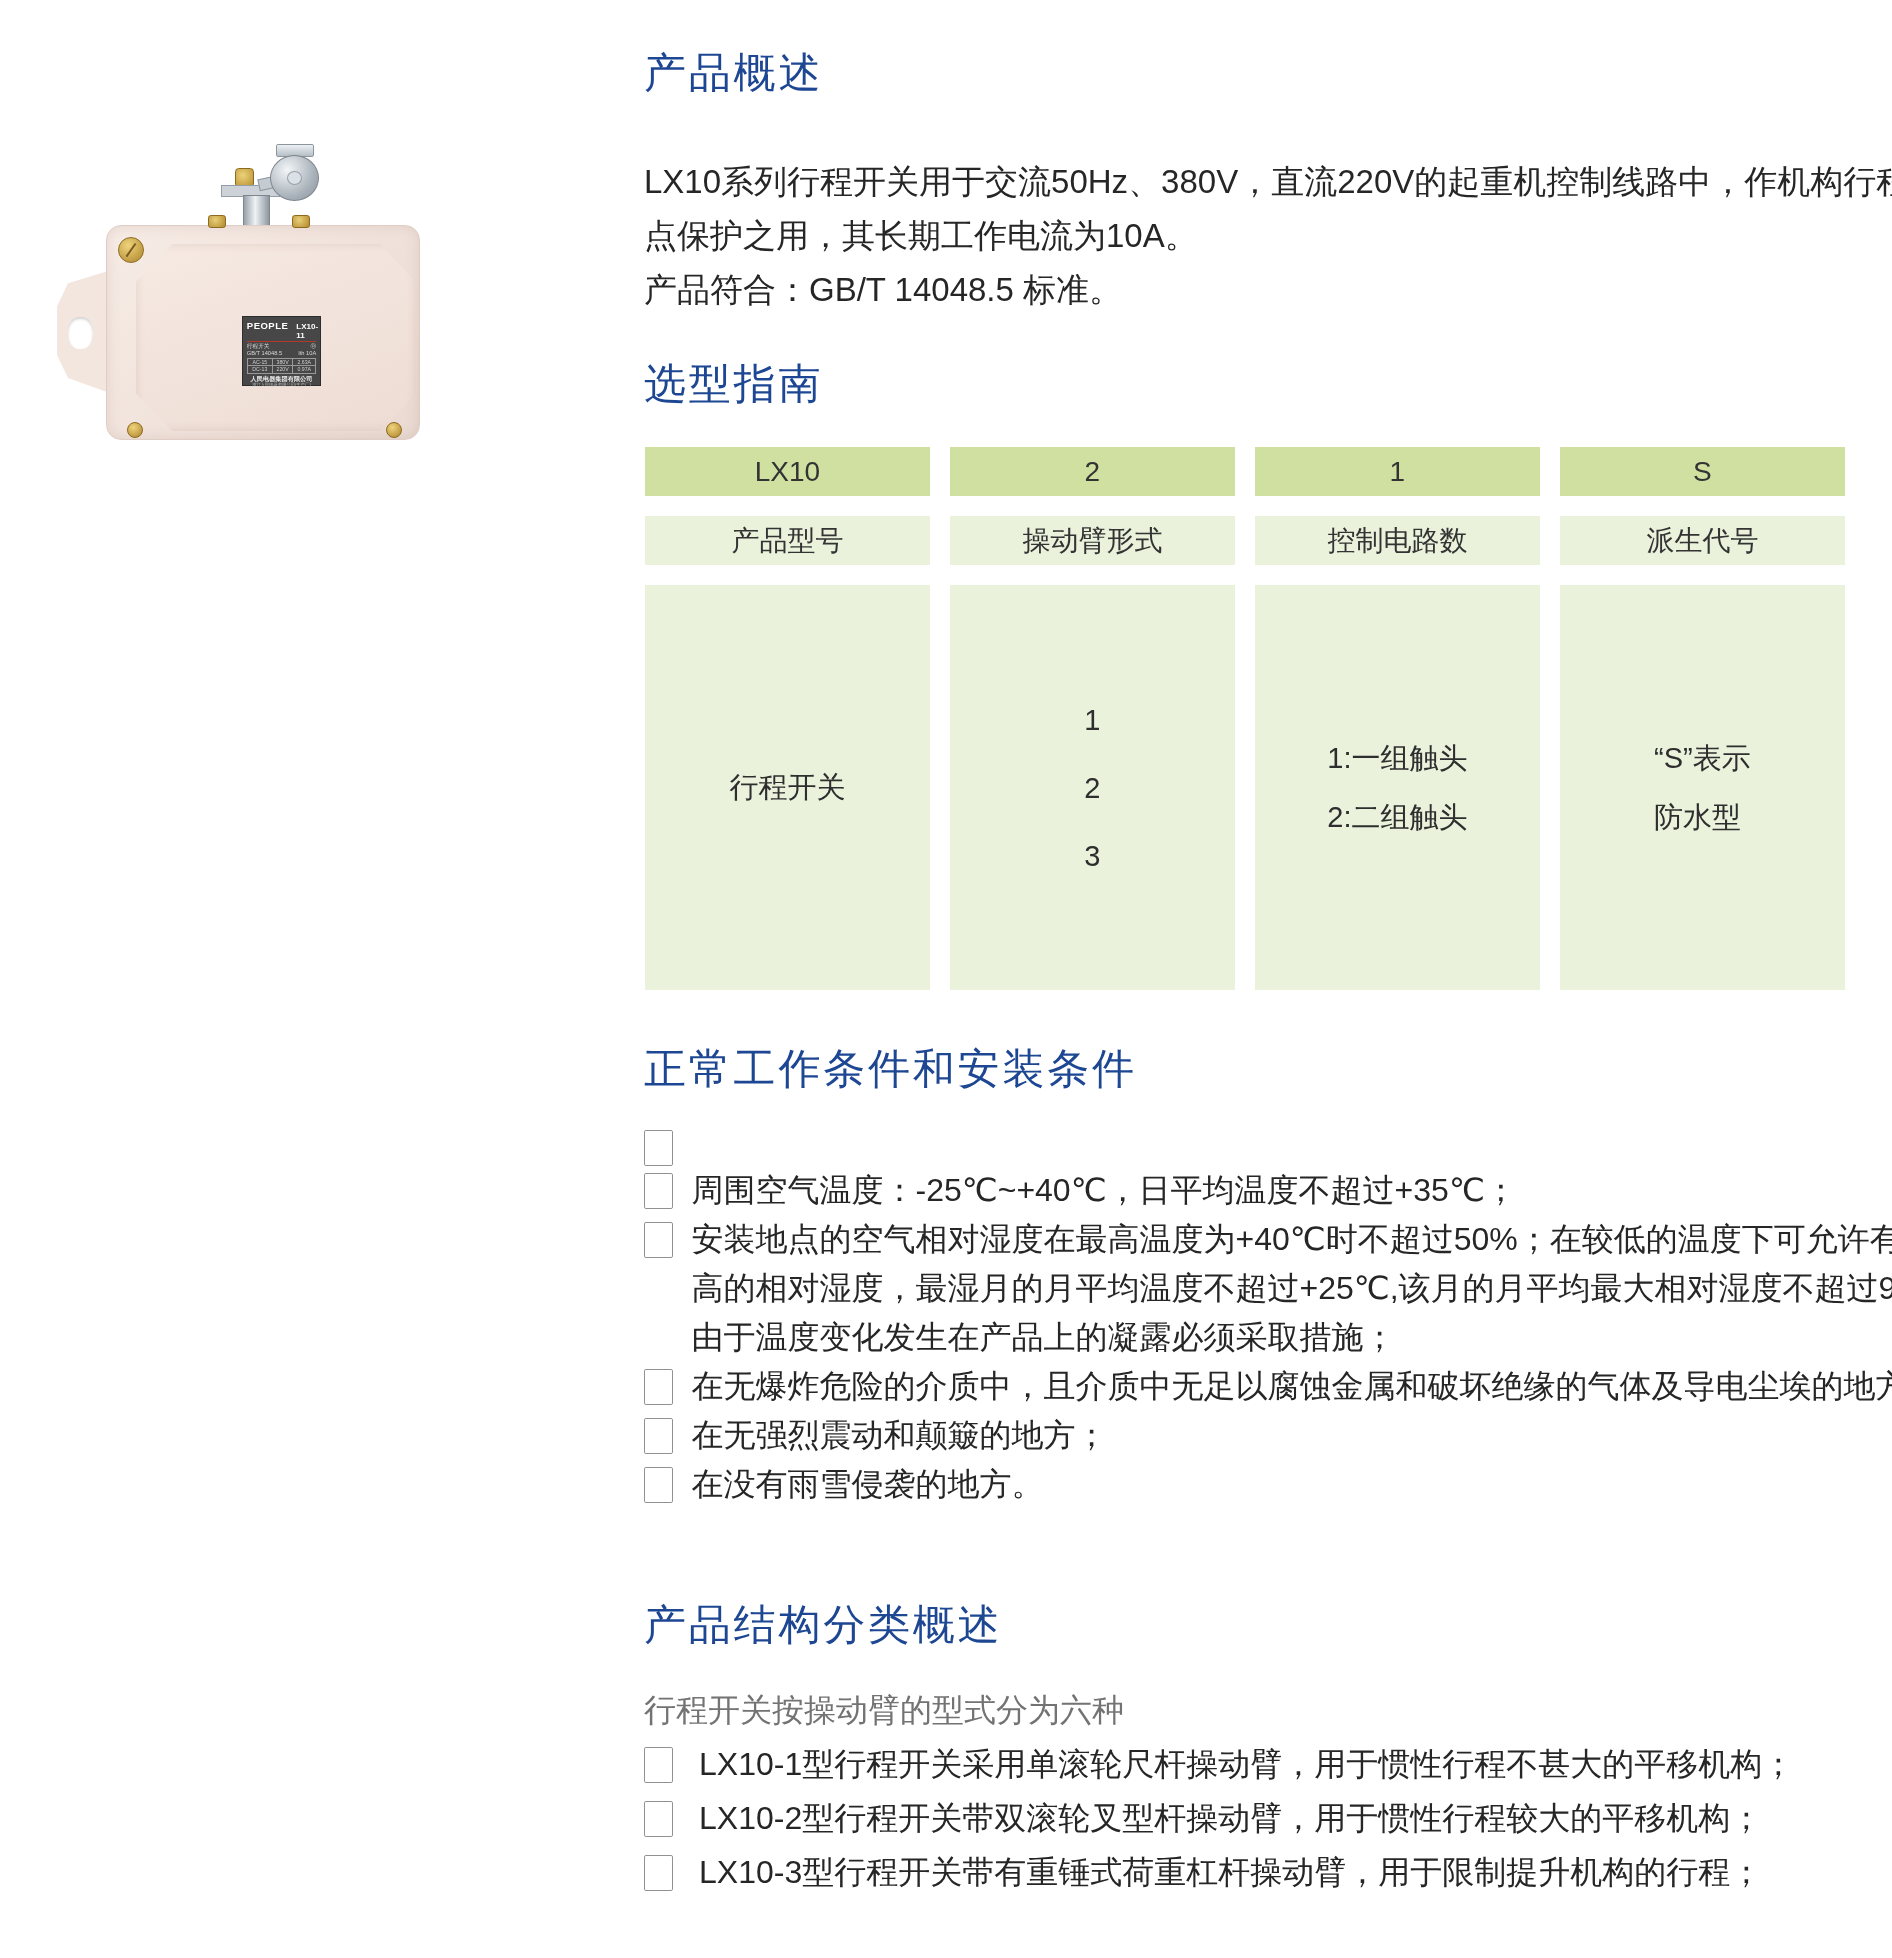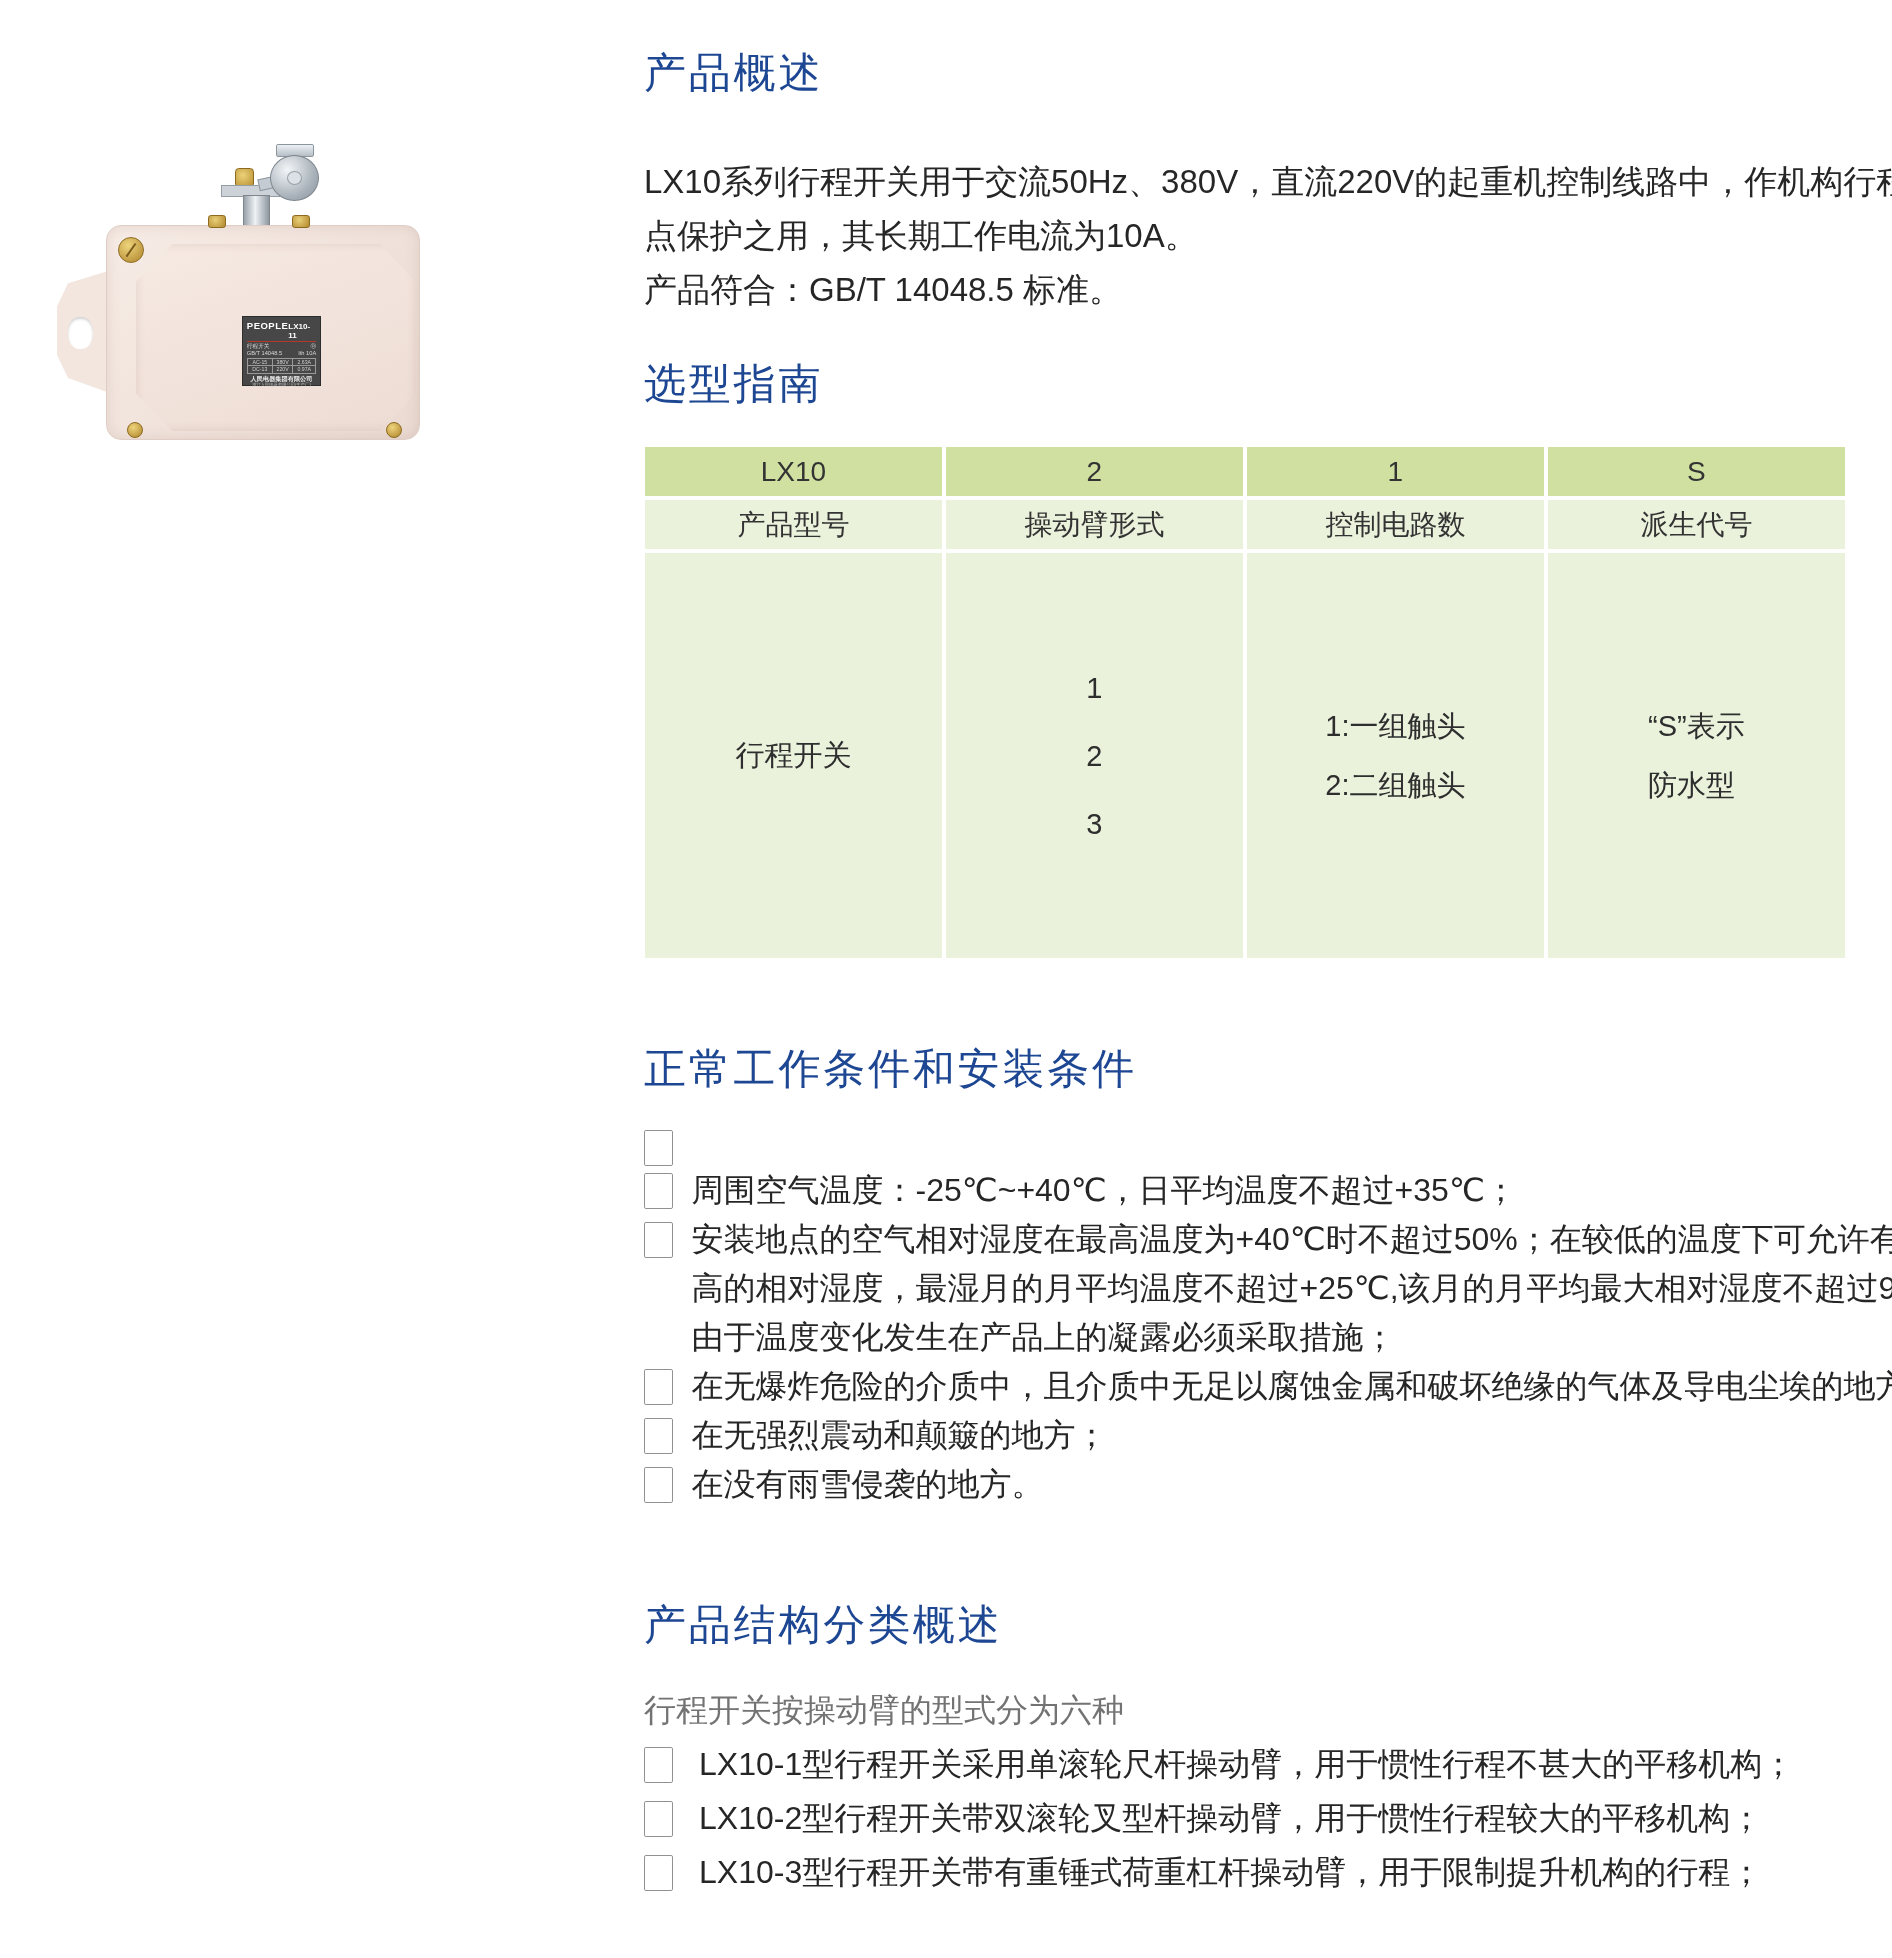--- a/index.html
+++ b/index.html
@@ -8,21 +8,21 @@
 
   
   .content{position:absolute;left:644px;top:0;width:1204px;height:1708px;}
   .sec-title{position:absolute;left:0;font-size:42px;letter-spacing:2.8px;color:#1d4693;
              font-weight:500;white-space:nowrap;}
   .para{position:absolute;left:0;font-size:33px;line-height:54px;color:#262626;}
   .para div{white-space:nowrap;}
 
   
   .sel-table{position:absolute;left:0.9px;top:447px;width:1200px;display:grid;
-             grid-template-columns:repeat(4,1fr);grid-template-rows:49px 49px 405px;gap:4px;}
+             grid-template-columns:repeat(4,1fr);grid-template-rows:49px 49px 405px;gap:20px;}
   .cell{display:flex;align-items:center;justify-content:center;font-size:28px;color:#333;}
   .cell.hd{background:#cfe0a0;}
   .cell.lt{background:#eaf2dc;}
   .stack{display:flex;flex-direction:column;align-items:center;}
   .stack.left{align-items:flex-start;text-align:left;}
   .stack div{line-height:59px;white-space:nowrap;font-size:29px;color:#2e2e2e;}
   .stack.wide div{line-height:68px;}
 
   
   .blist{position:absolute;left:0;}
@@ -70,21 +70,21 @@
          display:flex;align-items:center;justify-content:center;}
   .pslot{width:1.9px;height:16px;background:#7a5b1d;transform:rotate(35deg);}
   .cscrew{position:absolute;width:14px;height:14px;border-radius:50%;
          background:radial-gradient(circle at 38% 32%,#eed47c,#ad832a);border:0.9px solid #8d6a1e;}
 
   .plabel{position:absolute;left:185px;top:233px;width:79px;height:70px;background:#474747;
           border:0.9px solid #2d2d2d;padding:2.8px 3.8px;box-sizing:border-box;color:#eee;}
   .plabel-head{display:flex;justify-content:space-between;align-items:baseline;
           border-bottom:1.9px solid #b5382c;padding-bottom:0.9px;}
   .plabel-brand{font-size:9.5px;font-weight:bold;color:#fff;letter-spacing:0.5px;}
-  .plabel-model{font-size:8px;font-weight:bold;color:#fff;}
+  .plabel-model{font-size:8px;font-weight:bold;color:#fff;margin-left:8px;}
   .plabel-row{display:flex;justify-content:space-between;font-size:5.7px;color:#d8d8d8;
           margin-top:0.9px;line-height:6.6px;}
   .ptable{width:100%;border-collapse:collapse;margin-top:0.9px;}
   .ptable td{border:0.5px solid #9a9a9a;font-size:5.2px;color:#cfcfcf;text-align:center;
           line-height:6.6px;padding:0;}
   .plabel-co{font-size:6.2px;font-weight:bold;text-align:center;color:#ececec;margin-top:1.9px;
           line-height:6.6px;white-space:nowrap;}
   .plabel-co2{font-size:4.3px;text-align:center;color:#bdbdbd;line-height:5.7px;white-space:nowrap;}
 </style>
 </head>

